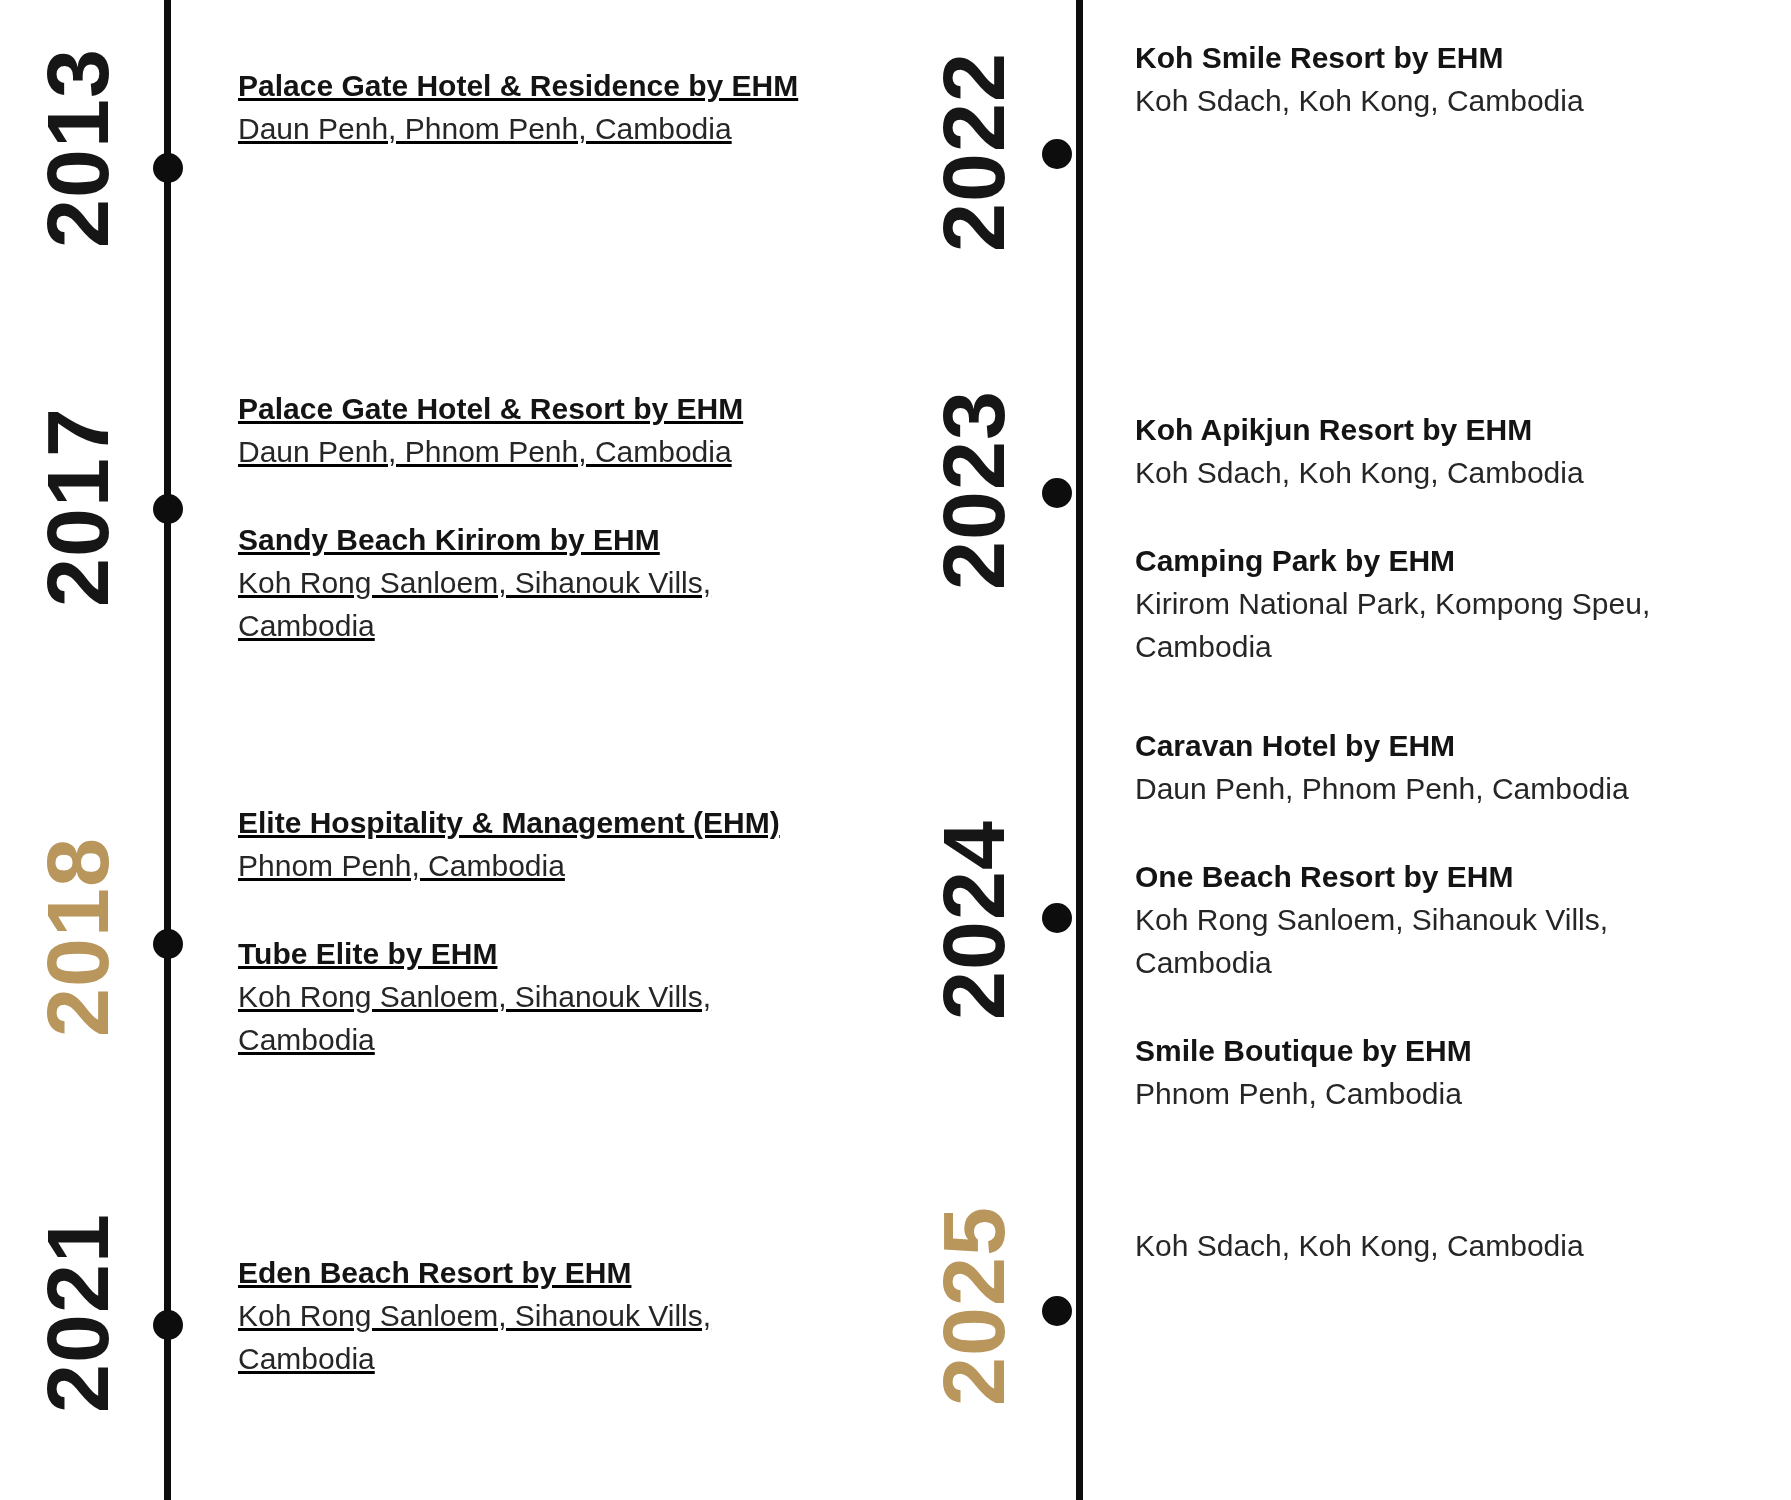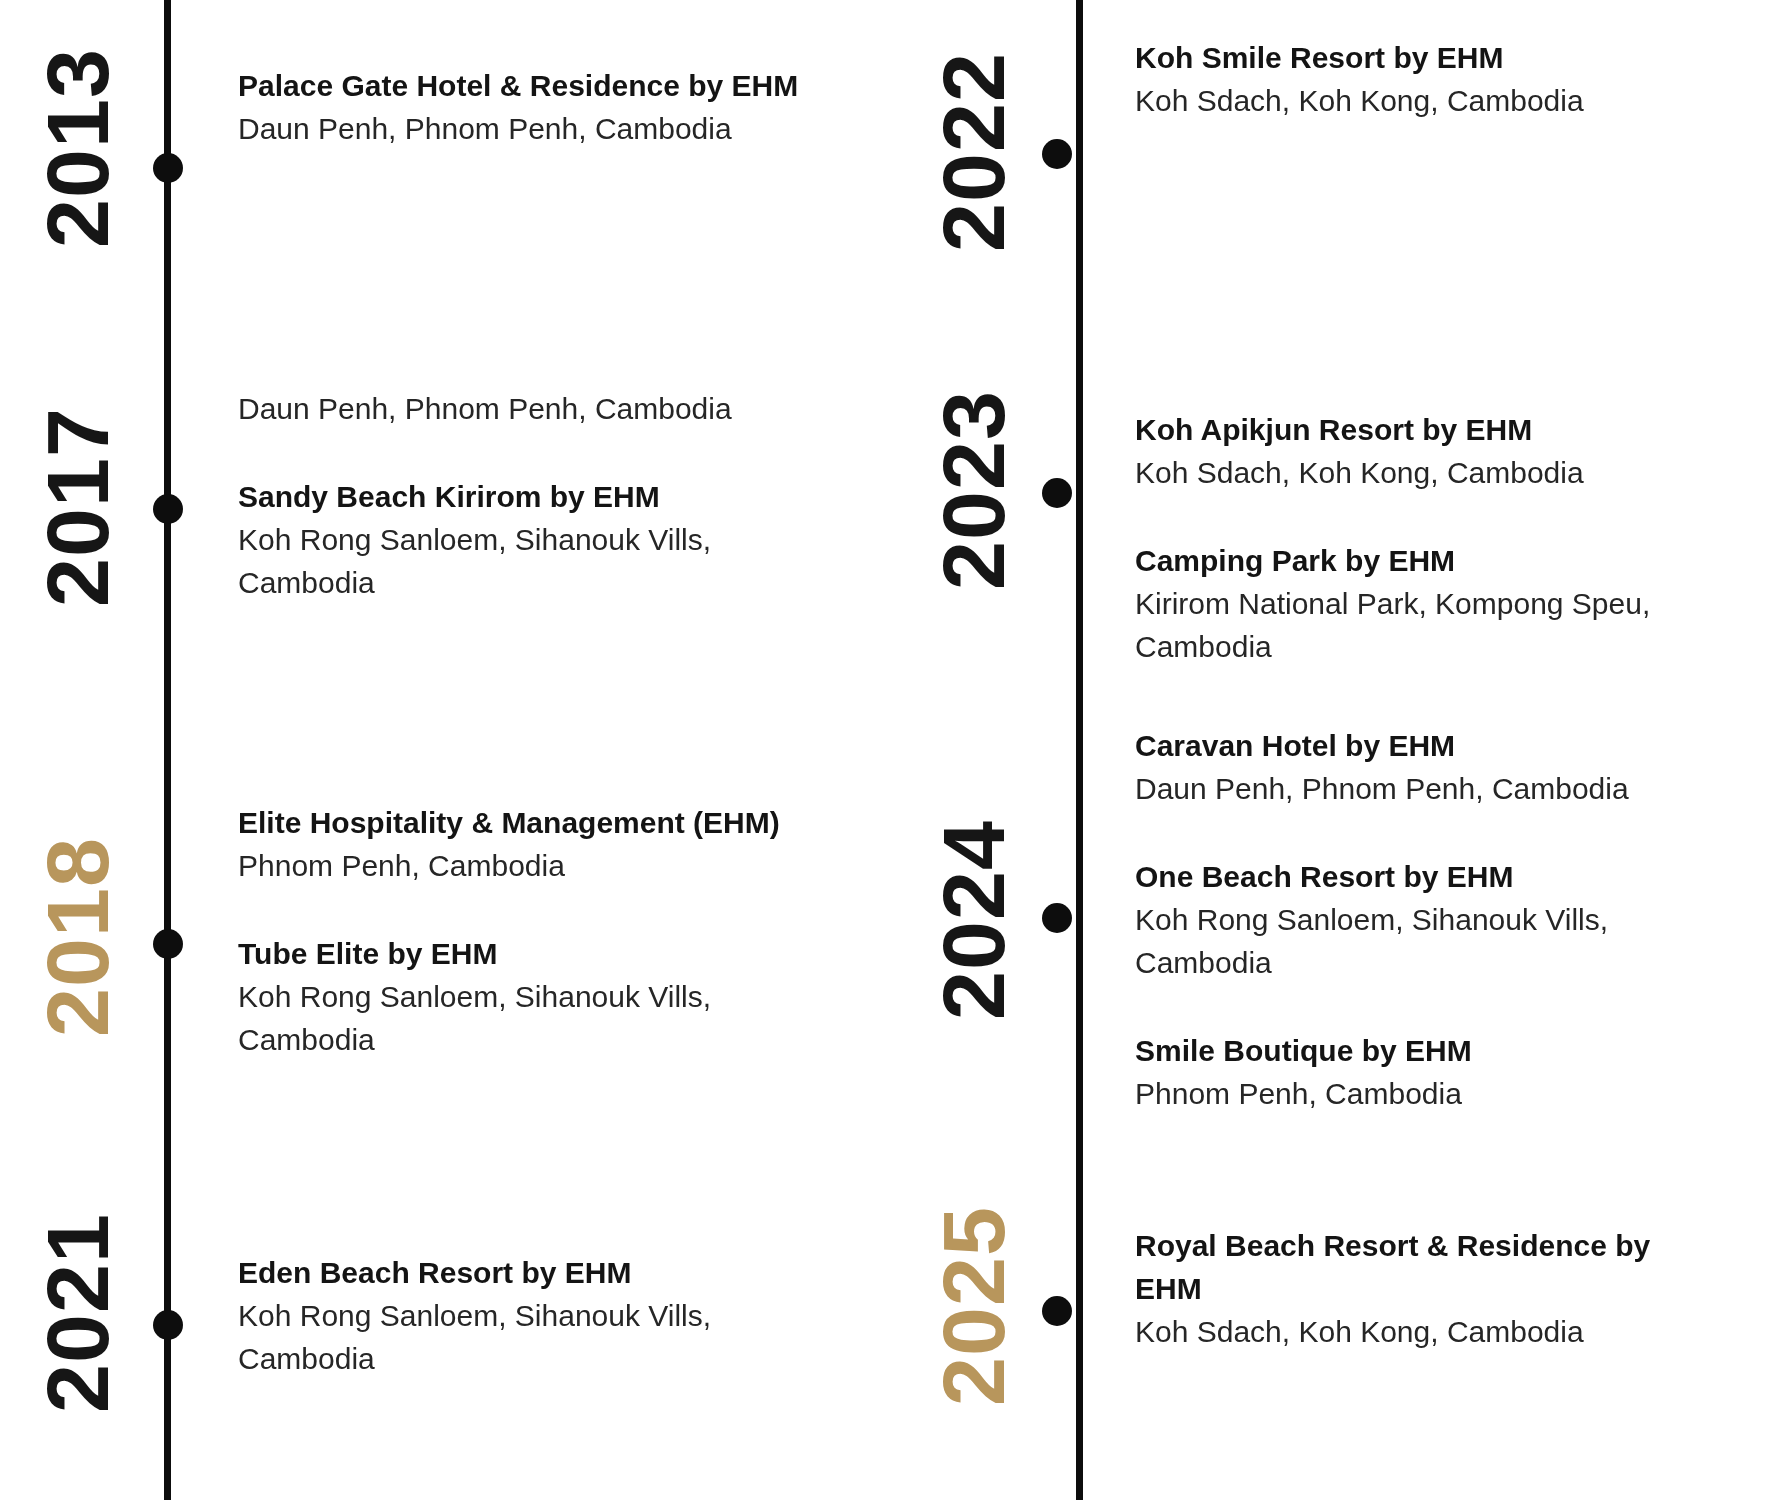--- a/index.html
+++ b/index.html
@@ -24,21 +24,21 @@
     display:flex;align-items:center;justify-content:center;
     font-size:88px;font-weight:bold;letter-spacing:1px;
     color:#161616;
   }
   .year.gold{color:#b8965c;}
   .ycol-left{left:-122px;}
   .ycol-right{left:774px;}
   .group{
     position:absolute;
   }
-  .group.colL{left:238px;width:580px;}
+  .group.colL{left:238px;width:580px;text-decoration:underline;}
   .group.colR{left:1135px;width:590px;}
   .entry{margin:0 0 45px 0;}
   .entry:last-child{margin-bottom:0;}
   .entry .t{
     font-weight:bold;color:#141414;
     font-size:30px;line-height:43px;
   }
   .entry .l{
     font-weight:normal;color:#262626;
     font-size:30px;line-height:43px;
@@ -74,20 +74,21 @@
 
   <div class="group colL" style="top:64px">
     <div class="entry">
       <div class="t">Palace Gate Hotel &amp; Residence by EHM</div>
       <div class="l">Daun Penh, Phnom Penh, Cambodia</div>
     </div>
   </div>
 
   <div class="group colL" style="top:387px">
     <div class="entry">
+      <div class="t">Palace Gate Hotel &amp; Resort by EHM</div>
       <div class="l">Daun Penh, Phnom Penh, Cambodia</div>
     </div>
     <div class="entry">
       <div class="t">Sandy Beach Kirirom by EHM</div>
       <div class="l">Koh Rong Sanloem, Sihanouk Vills, Cambodia</div>
     </div>
   </div>
 
   <div class="group colL" style="top:801px">
     <div class="entry">
@@ -135,18 +136,17 @@
       <div class="l">Koh Rong Sanloem, Sihanouk Vills, Cambodia</div>
     </div>
     <div class="entry">
       <div class="t">Smile Boutique by EHM</div>
       <div class="l">Phnom Penh, Cambodia</div>
     </div>
   </div>
 
   <div class="group colR" style="top:1224px">
     <div class="entry">
-      <div class="t">Royal Beach Resort &amp; Residence by EHM</div>
       <div class="l">Koh Sdach, Koh Kong, Cambodia</div>
     </div>
   </div>
 
 </div>
 
 </body></html>

